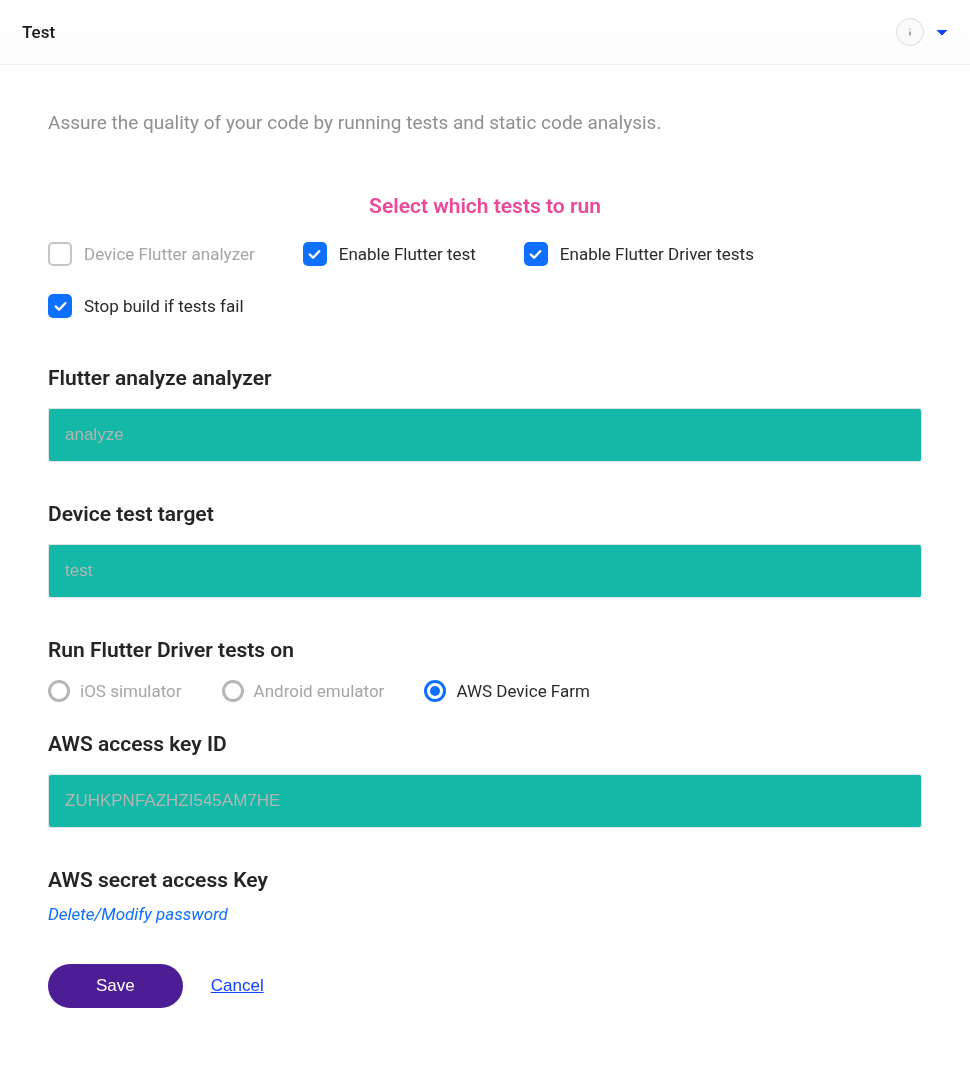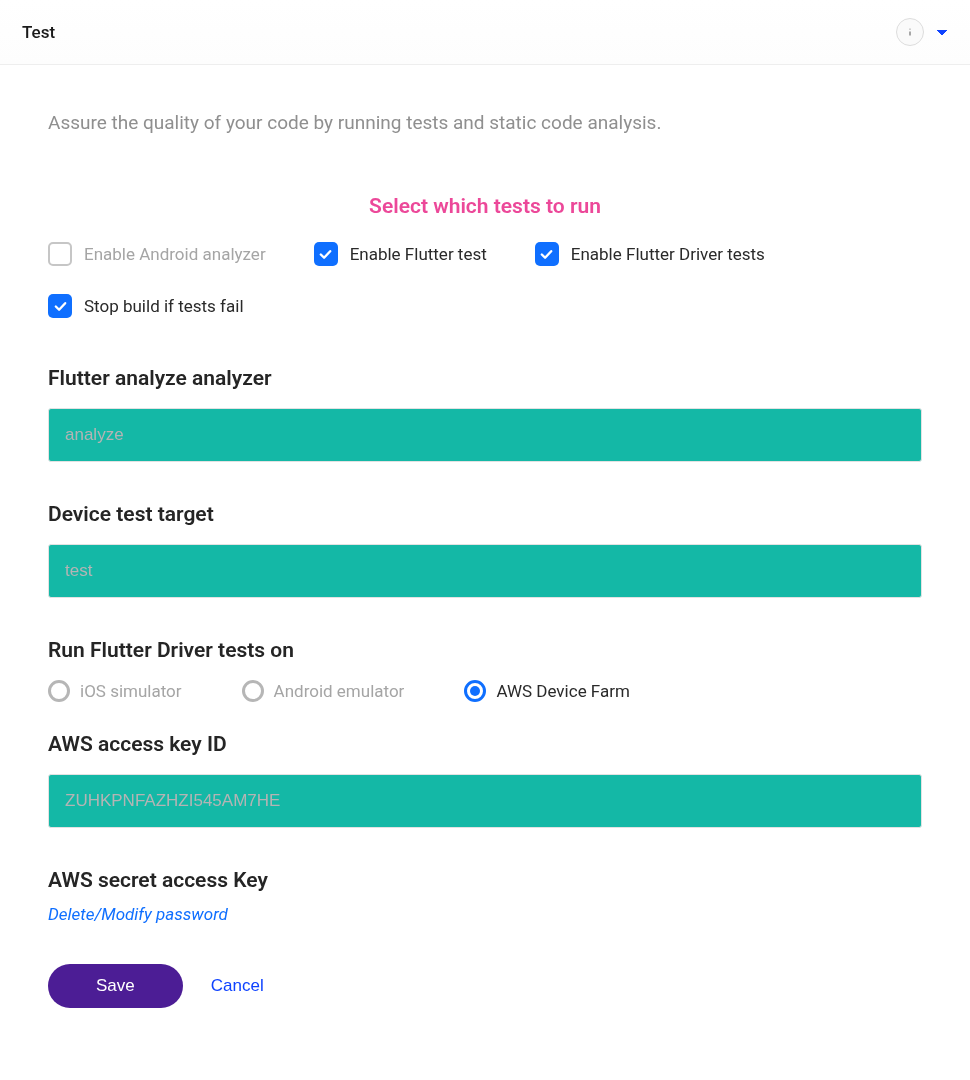--- a/index.html
+++ b/index.html
@@ -112,21 +112,21 @@
   border: 1px solid #e2e2e2;
   border-radius: 3px;
   padding: 0 16px;
   font-size: 17px;
   color: #333;
   background: #14b8a6;
 }
 .text-input::placeholder { color: #b4b4b4; }
 .radio-row {
   display: flex;
-  gap: 60px;
+  gap: 40px;
   margin-bottom: 28px;
 }
 .radio-item {
   display: flex;
   align-items: center;
   gap: 10px;
   cursor: pointer;
 }
 .radio {
   width: 22px;
@@ -177,20 +177,21 @@
   font-size: 17px;
   font-weight: 500;
   cursor: pointer;
 }
 .btn-link {
   color: #0f43ff;
   background: none;
   border: none;
   font-size: 17px;
   cursor: pointer;
+  text-decoration: underline;
 }
 </style>
 </head>
 <body>
 
 <div class="header">
   <div class="header-title">Test</div>
   <div class="header-right">
     <div class="info-btn">
       <svg viewBox="0 0 24 24" fill="none" stroke="#888" stroke-width="2.5">
@@ -208,21 +209,21 @@
 
 <div class="content">
 
   <p class="description">Assure the quality of your code by running tests and static code analysis.</p>
 
   <div class="section-title">Select which tests to run</div>
 
   <div class="check-row">
     <div class="check-item">
       <span class="checkbox unchecked"></span>
-      <span class="check-label disabled">Enable Android analyzer</span>
+      <span class="check-label disabled">Device Flutter analyzer</span>
     </div>
     <div class="check-item">
       <span class="checkbox checked">
         <svg viewBox="0 0 16 16">
             <path d="M3 8 L6.5 11.5 L13 4.5" stroke="#fff" stroke-width="2.5" fill="none" stroke-linecap="round" stroke-linejoin="round"></path>
           </svg>
       </span>
       <span class="check-label">Enable Flutter test</span>
     </div>
     <div class="check-item">

